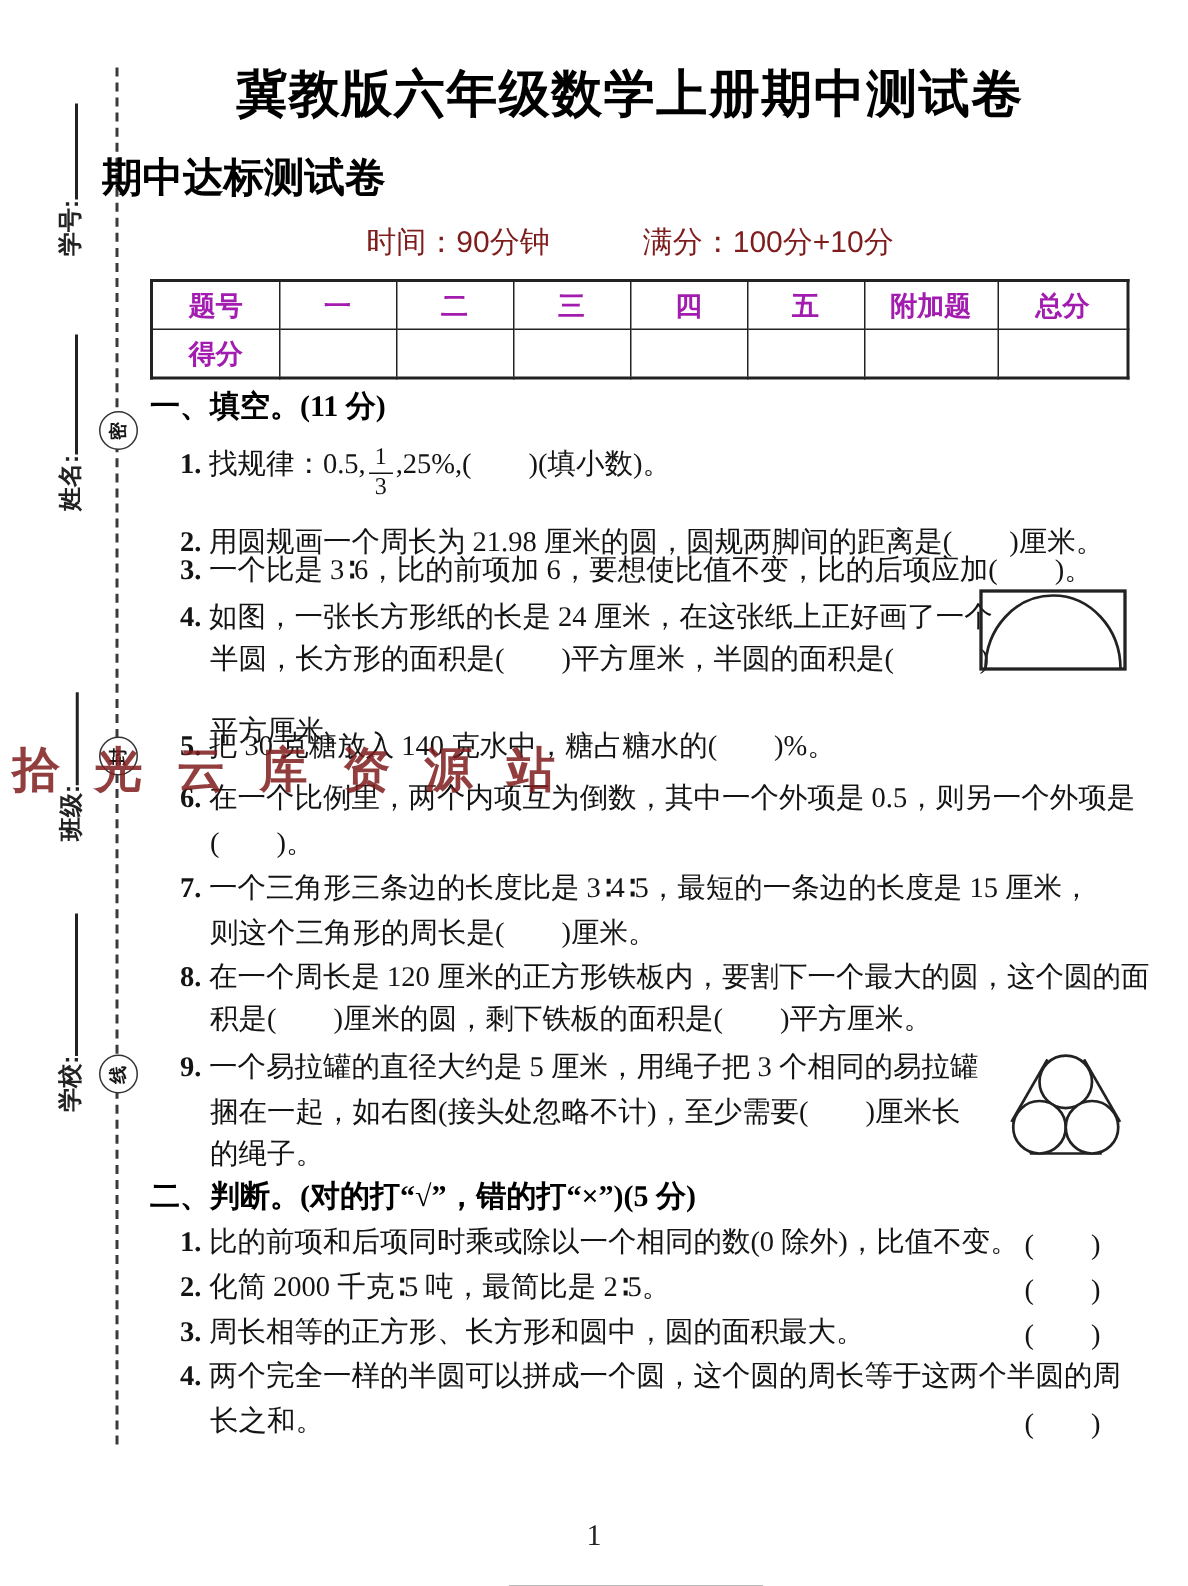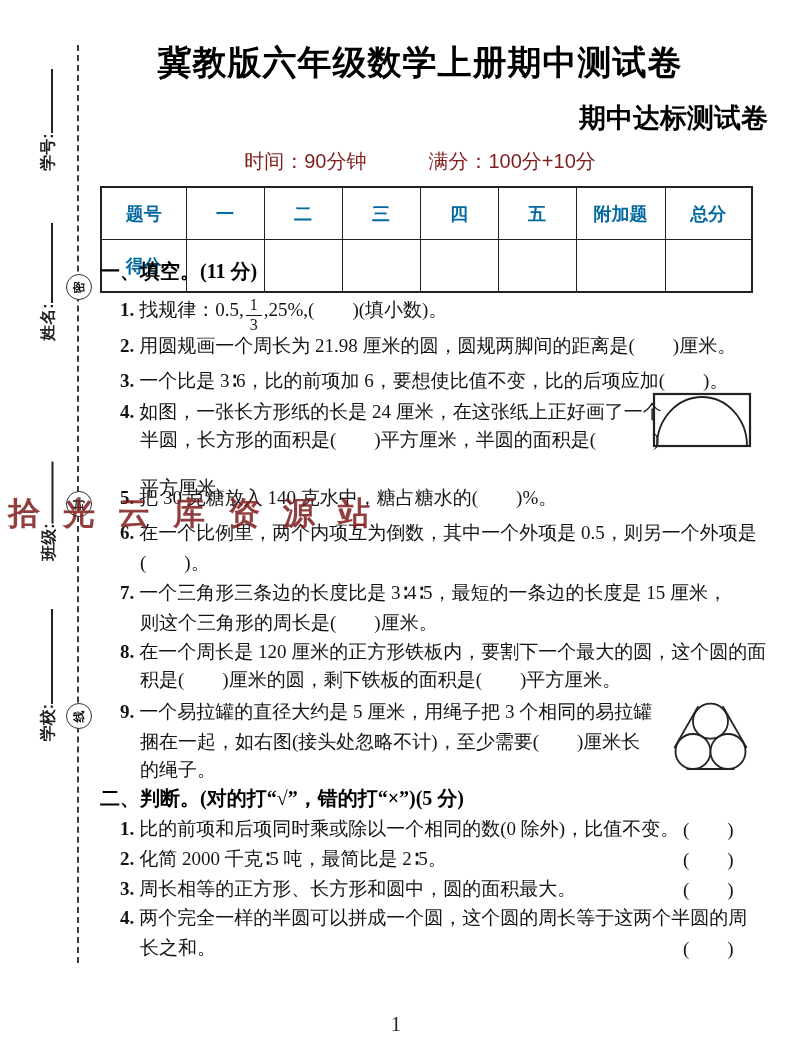--- a/index.html
+++ b/index.html
@@ -18,33 +18,33 @@
     vertical-align:baseline;}
   .seal-char{position:absolute;left:66px;width:24px;height:24px;border:1.5px solid #333;
     border-radius:50%;background:#fff;display:flex;align-items:center;justify-content:center;
     font-size:12px;font-weight:700;z-index:3;
     font-family:"Liberation Sans","DejaVu Sans",sans-serif;}
   .seal-char span{display:block;transform:rotate(-90deg);}
   
   .title{position:absolute;left:80px;width:680px;top:40px;text-align:center;
     font-family:"Liberation Sans","DejaVu Sans",sans-serif;
     font-size:34px;font-weight:900;letter-spacing:1px;color:#000;}
-  .subtitle{position:absolute;left:88px;width:680px;top:100px;text-align:right;
+  .subtitle{position:absolute;left:68px;width:680px;top:100px;text-align:left;
     font-family:"Liberation Sans","DejaVu Sans",sans-serif;
     font-size:27px;font-weight:700;color:#000;}
   .info-line{position:absolute;left:80px;width:680px;top:148px;text-align:center;
     font-family:"Liberation Sans","DejaVu Sans",sans-serif;
     font-size:20px;font-weight:400;color:#7f1d1d;}
   .info-line .gap{display:inline-block;width:62px;}
   
   table.score{position:absolute;left:100px;top:186px;width:651px;
     border-collapse:collapse;table-layout:fixed;
     font-family:"Liberation Sans","DejaVu Sans",sans-serif;}
   table.score td{border:1.5px solid #222;height:31px;text-align:center;
-    font-size:18px;font-weight:700;color:#0369a1;padding:10px;}
+    font-size:18px;font-weight:700;color:#a21caf;padding:0;}
   table.score{border:2.5px solid #222;}
   
   .line{position:absolute;white-space:nowrap;font-size:19px;line-height:24px;color:#141414;}
   .sec{font-size:20px;font-weight:700;color:#000;}
   .qn{font-weight:700;margin-right:5px;}
   .ans{position:absolute;white-space:nowrap;font-size:19px;color:#141414;}
   .frac{display:inline-block;text-align:center;vertical-align:-0.85em;
     font-size:16px;line-height:1.05;margin:0 2px;}
   .frac .fnum{display:block;border-bottom:1.5px solid #141414;padding:0 4px 1px;}
   .frac .fden{display:block;padding-top:1px;}
@@ -130,21 +130,21 @@
     </table>
 
   <div class="watermark" style="color: #7f1d1d;">拾光云库资源站</div>
 
   <div class="line sec" style="left:100px;top:259px;">一、填空。(11 分)</div>
 
   <div class="line" style="left:120px;top:297px;">
     <b class="qn">1.</b><span>找规律：0.5,</span><span class="frac"><span class="fnum">1</span><span class="fden">3</span></span><span>,25%,(　　)(填小数)。</span>
   </div>
 
-  <div class="line" style="left:120px;top:334px;">
+  <div class="line" style="left:120px;top:350px;">
     <b class="qn">2.</b><span>用圆规画一个周长为 21.98 厘米的圆，圆规两脚间的距离是(　　)厘米。</span>
   </div>
 
   <div class="line" style="left:120px;top:369px;">
     <b class="qn">3.</b><span>一个比是 3∶6，比的前项加 6，要想使比值不变，比的后项应加(　　)。</span>
   </div>
 
   <div class="line" style="left:120px;top:400px;">
     <b class="qn">4.</b><span>如图，一张长方形纸的长是 24 厘米，在这张纸上正好画了一个</span>
   </div>

